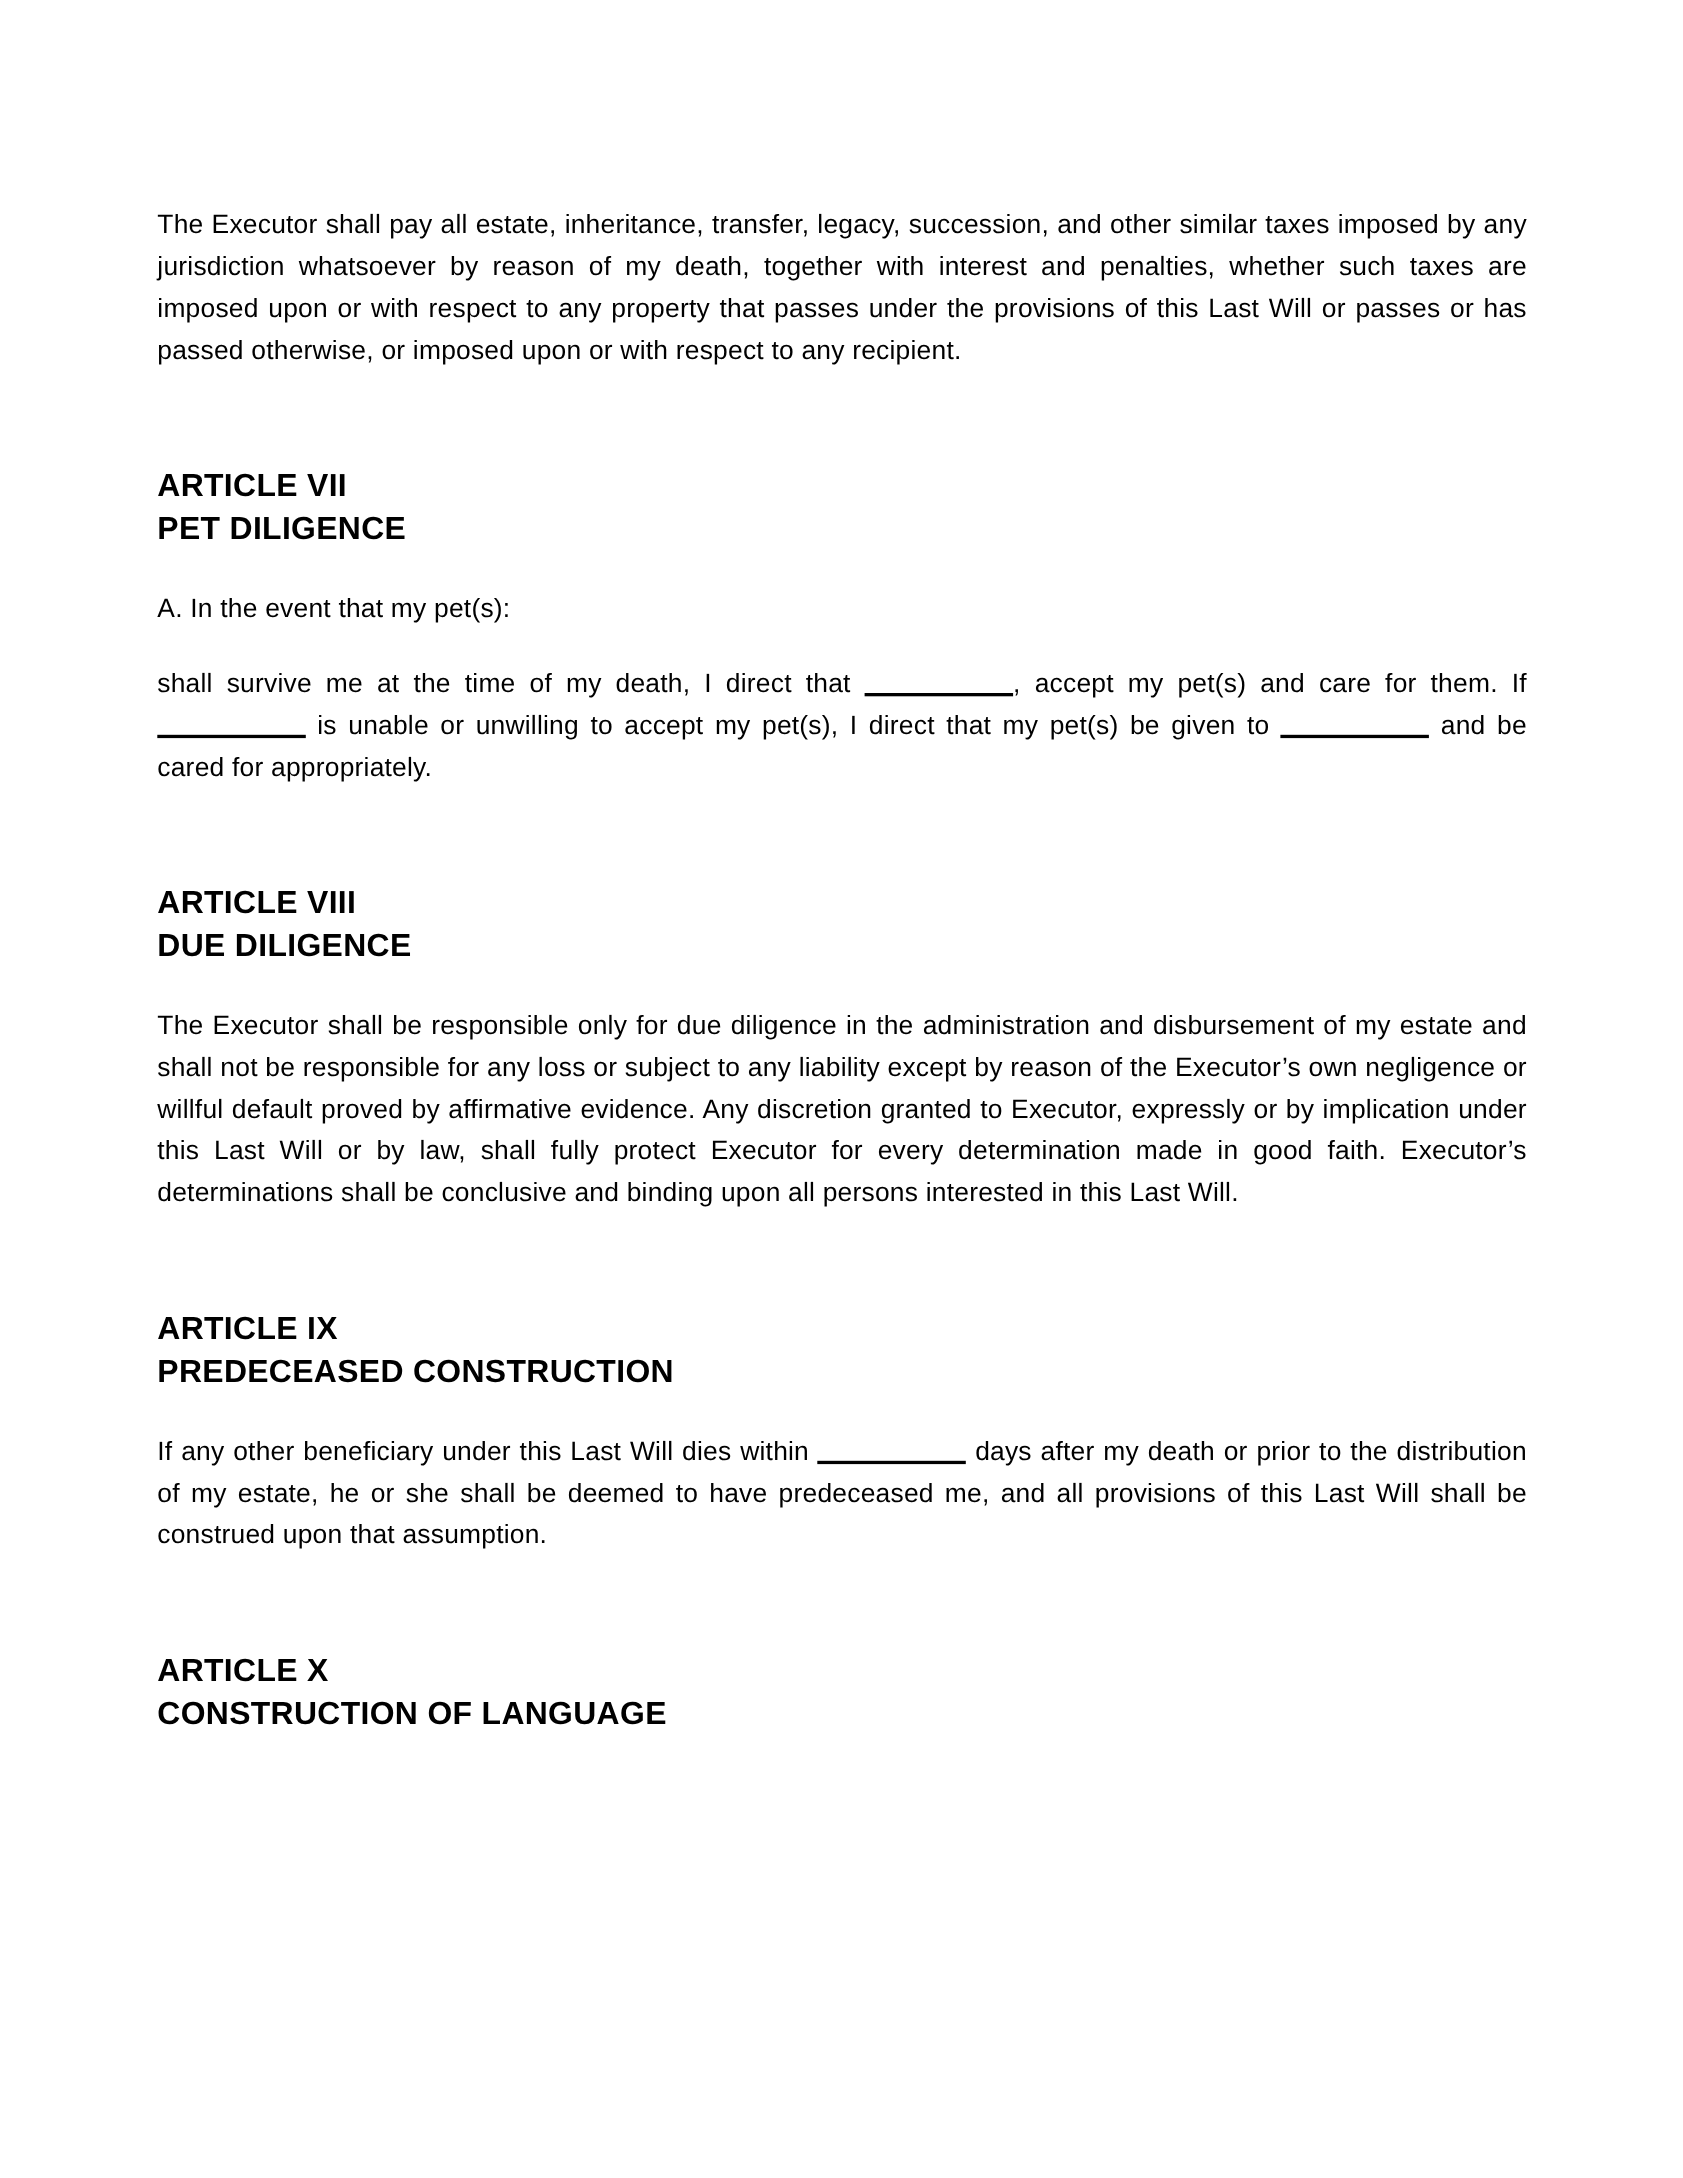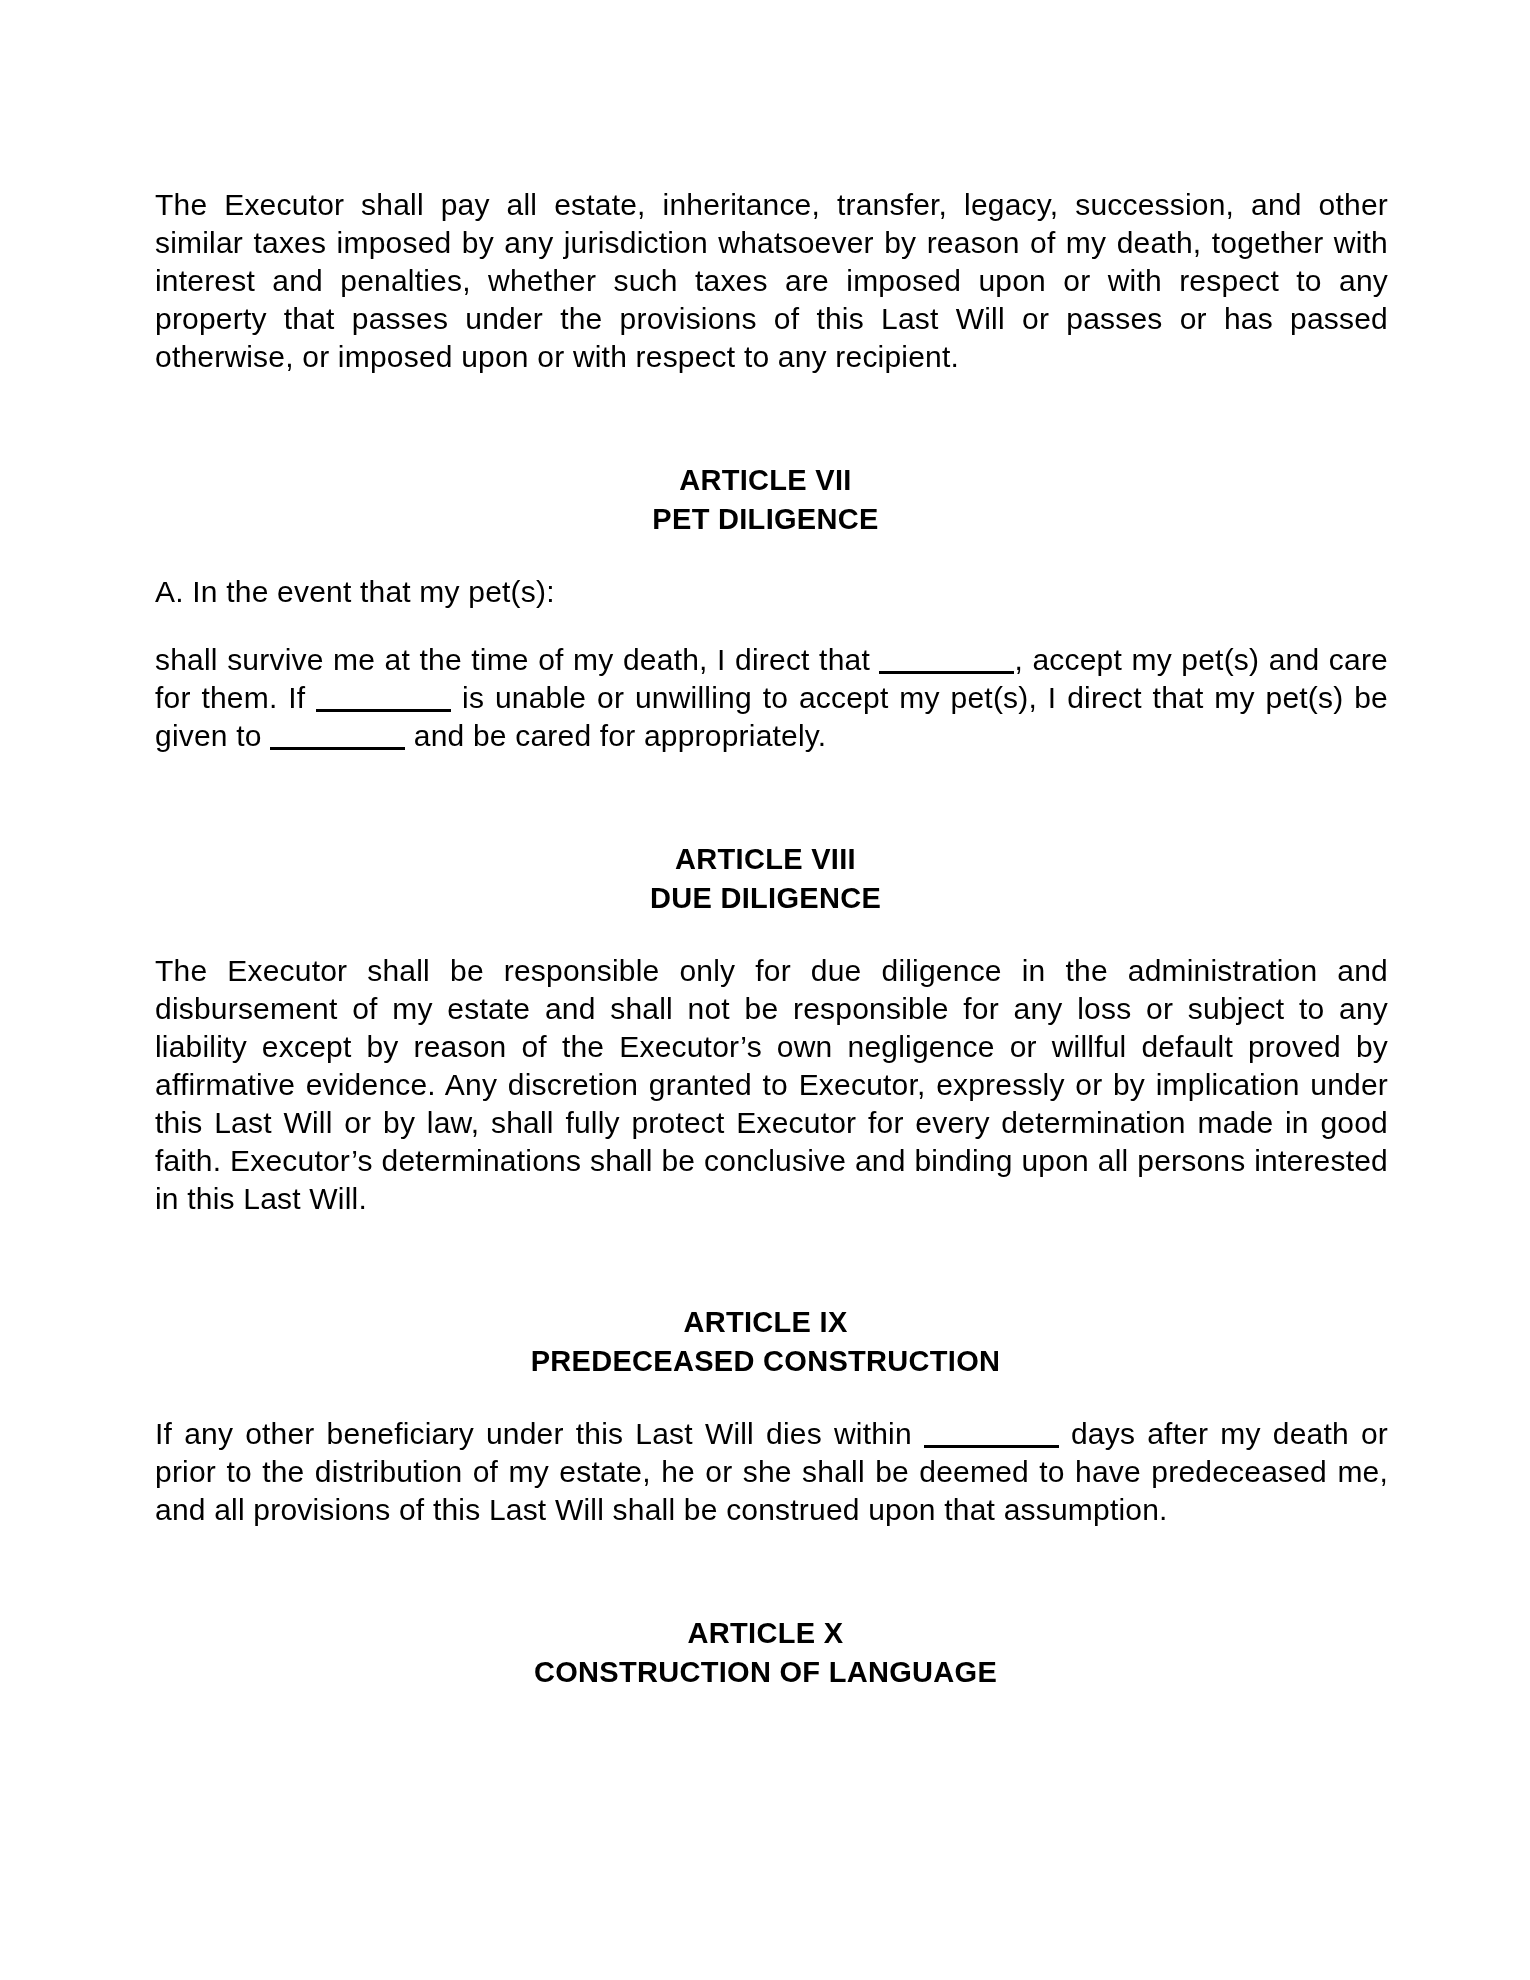--- a/index.html
+++ b/index.html
@@ -13,28 +13,27 @@
     height: 1980px;
     margin: 0 auto;
     background: #ffffff;
     color: #000000;
     font-family: "Liberation Sans", "DejaVu Sans", sans-serif;
     box-sizing: border-box;
     padding: 186px 142px 0 143px;
     overflow: hidden;
   }
   .body-para {
-    font-size: 30px;
+    font-size: 24px;
     line-height: 38px;
     text-align: justify;
-    margin: 0 0 30px 12px;
+    margin: 0 0 30px 0;
     letter-spacing: 0.2px;
   }
   .heading {
-    text-align: center;
     font-weight: bold;
     font-size: 29px;
     line-height: 39px;
     margin: 85px 0 34px 0;
     letter-spacing: 0.3px;
   }
   .heading .hline {
     display: block;
   }
   .blank {

